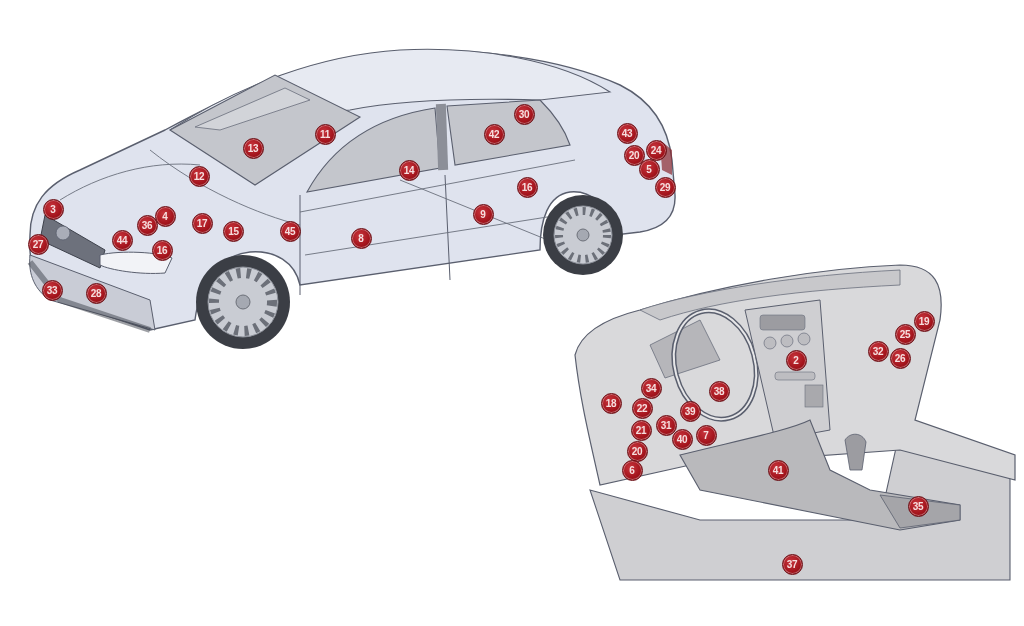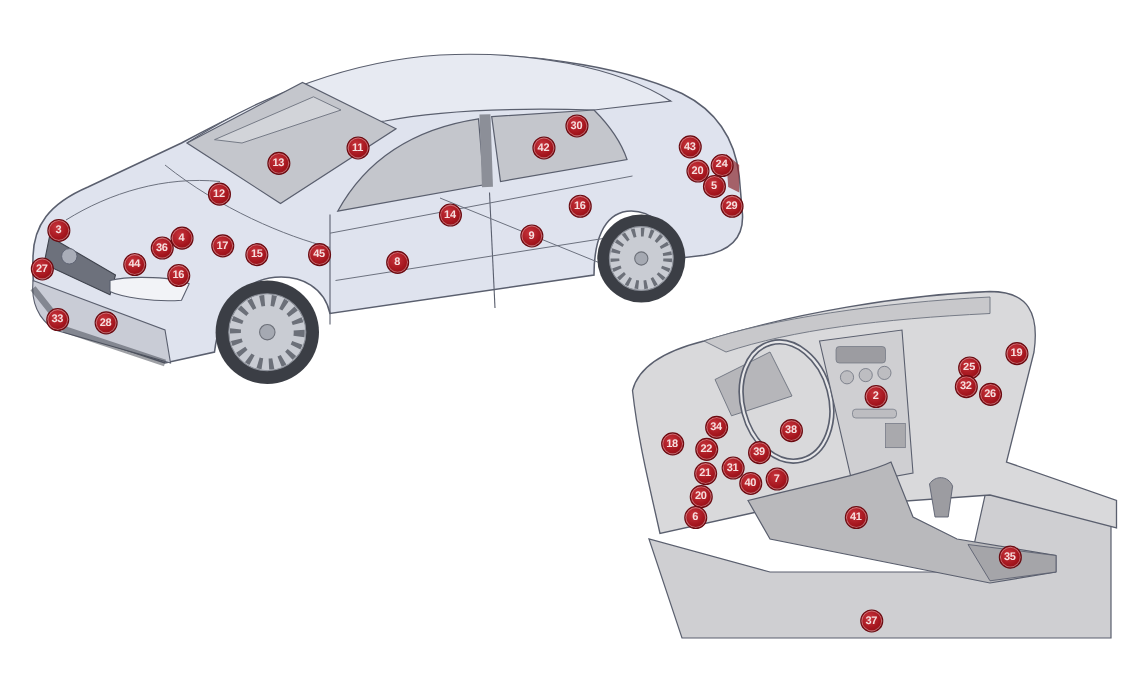--- a/index.html
+++ b/index.html
@@ -100,36 +100,36 @@
     <div class="marker" style="left:146px;top:224px;">36</div>
     <div class="marker" style="left:164px;top:215px;">4</div>
     <div class="marker" style="left:161px;top:249px;">16</div>
     <div class="marker" style="left:181px;top:230px;margin-left:42px;">15</div>
     <div class="marker" style="left:201px;top:222px;">17</div>
     <div class="marker" style="left:198px;top:175px;">12</div>
     <div class="marker" style="left:252px;top:147px;">13</div>
     <div class="marker" style="left:324px;top:133px;">11</div>
     <div class="marker" style="left:289px;top:230px;">45</div>
     <div class="marker" style="left:360px;top:237px;">8</div>
-    <div class="marker" style="left:408px;top:194px;">14</div>
+    <div class="marker" style="left:408px;top:169px;">14</div>
     <div class="marker" style="left:482px;top:213px;">9</div>
     <div class="marker" style="left:526px;top:186px;">16</div>
     <div class="marker" style="left:493px;top:133px;">42</div>
     <div class="marker" style="left:523px;top:113px;">30</div>
     <div class="marker" style="left:626px;top:132px;">43</div>
     <div class="marker" style="left:633px;top:154px;">20</div>
-    <div class="marker" style="left:655px;top:149px;font-family:Liberation Mono, monospace;">24</div>
+    <div class="marker" style="left:655px;top:149px;">24</div>
     <div class="marker" style="left:648px;top:168px;">5</div>
     <div class="marker" style="left:664px;top:186px;">29</div>
   </div>
 
   <div>
     <div class="marker" style="left:795px;top:359px;">2</div>
     <div class="marker" style="left:923px;top:320px;">19</div>
-    <div class="marker" style="left:880px;top:333px;font-family:Liberation Mono, monospace;">25</div>
+    <div class="marker" style="left:904px;top:333px;">25</div>
     <div class="marker" style="left:877px;top:350px;">32</div>
     <div class="marker" style="left:899px;top:357px;">26</div>
     <div class="marker" style="left:650px;top:387px;">34</div>
     <div class="marker" style="left:610px;top:402px;">18</div>
     <div class="marker" style="left:641px;top:407px;">22</div>
     <div class="marker" style="left:718px;top:390px;">38</div>
     <div class="marker" style="left:689px;top:410px;">39</div>
     <div class="marker" style="left:665px;top:424px;">31</div>
     <div class="marker" style="left:640px;top:429px;">21</div>
     <div class="marker" style="left:681px;top:438px;">40</div>

